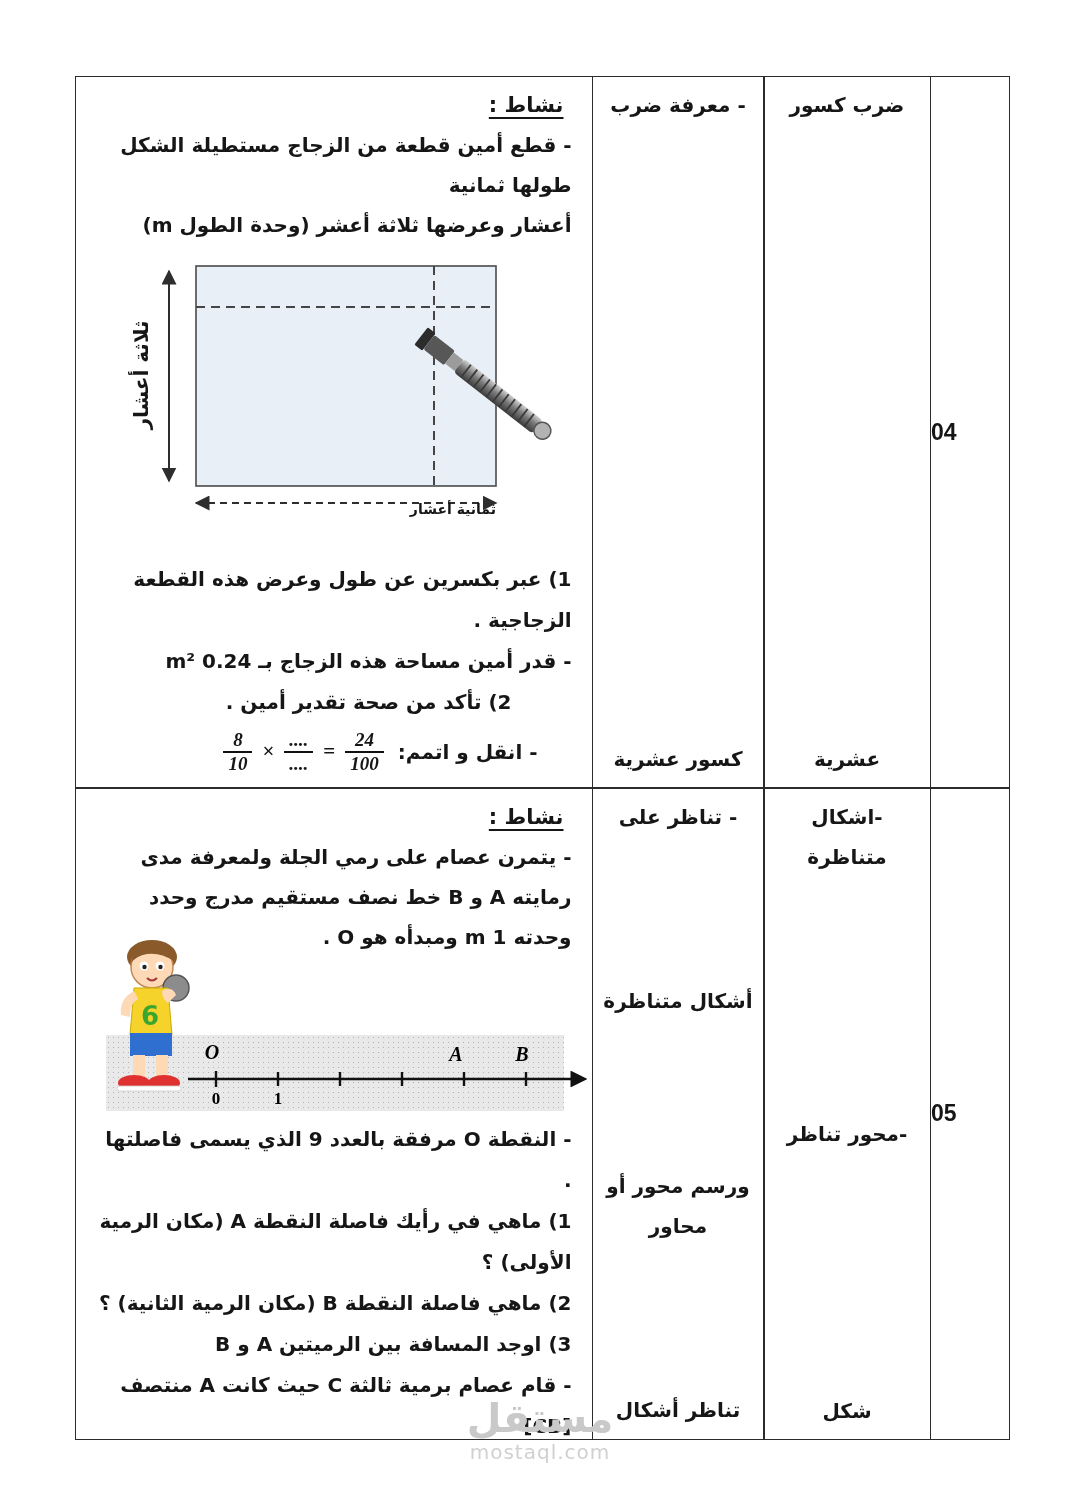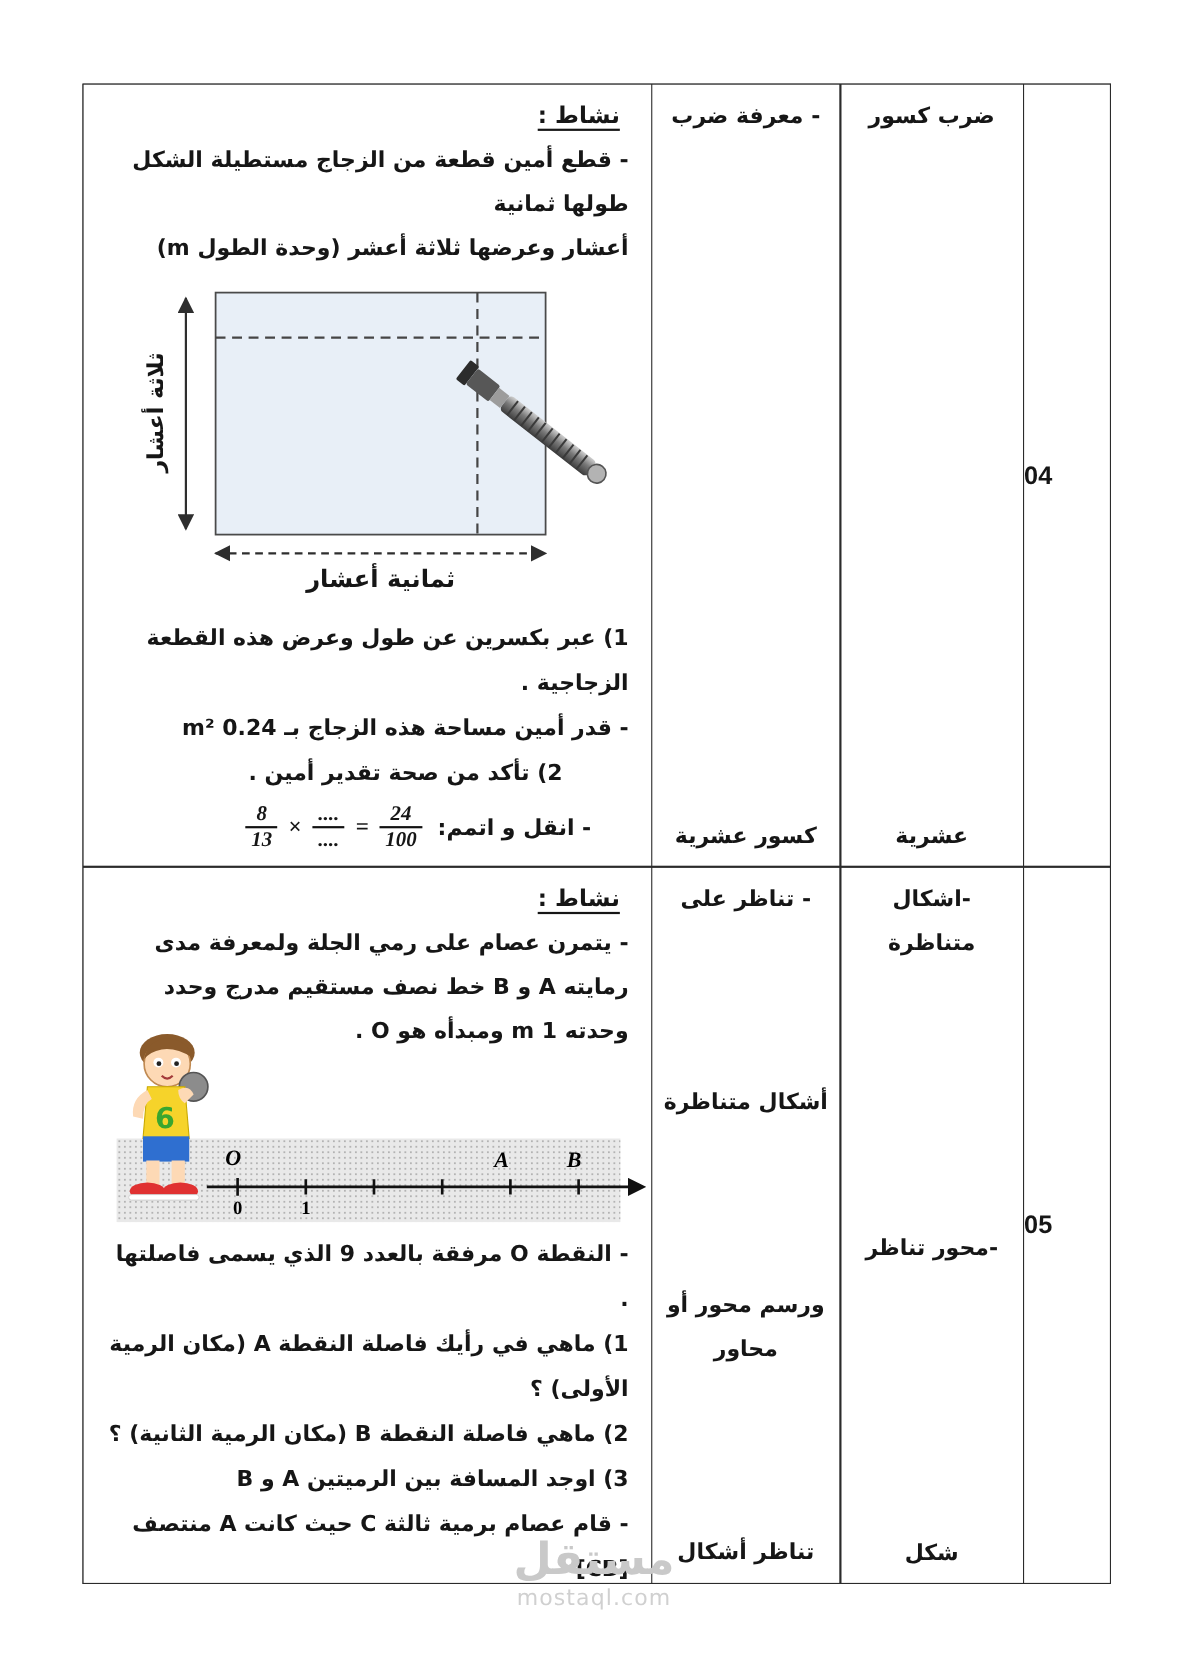--- a/index.html
+++ b/index.html
@@ -35,22 +35,22 @@
   .q-indent { padding-left:0; padding-right:60px; }
 
   
   .glass-diagram { position:relative; height:302px; margin:6px 0 6px; direction:ltr; }
   .glass-svg { position:absolute; left:55px; top:0; }
   .glass-vlabel {
     position:absolute; left:-80px; top:112px; width:250px; text-align:center;
     transform:rotate(-90deg); font-size:20px; font-weight:bold;
   }
   .glass-hlabel {
-    position:absolute; left:100px; top:264px; width:300px; text-align:center;
-    font-size:22px; font-weight:bold;
+    position:absolute; left:100px; top:250px; width:300px; text-align:right;
+    font-size:14px; font-weight:bold;
   }
 
   
   .formula-row {
     display:flex; align-items:center; justify-content:flex-start; gap:14px;
     padding:6px 34px 4px 0; direction:rtl;
   }
   .equation { direction:ltr; display:flex; align-items:center; gap:10px; }
   .frac { display:inline-flex; flex-direction:column; align-items:center; line-height:1.15; }
   .frac .num, .frac .den {
@@ -150,21 +150,21 @@
 
       <div class="q-line">1) عبر بكسرين عن طول وعرض هذه القطعة الزجاجية .</div>
       <div class="q-line">- قدر أمين مساحة هذه الزجاج بـ 0.24 m²</div>
       <div class="q-line q-indent">2) تأكد من صحة تقدير أمين .</div>
 
       <div class="formula-row">
         <span>- انقل و اتمم:</span>
         <span class="equation">
           <span class="frac">
             <span class="num">8</span>
-            <span class="den">13</span>
+            <span class="den">10</span>
           </span>
           <span class="op">×</span>
           <span class="frac">
             <span class="num">....</span>
             <span class="den">....</span>
           </span>
           <span class="op">=</span>
           <span class="frac">
             <span class="num">24</span>
             <span class="den">100</span>

